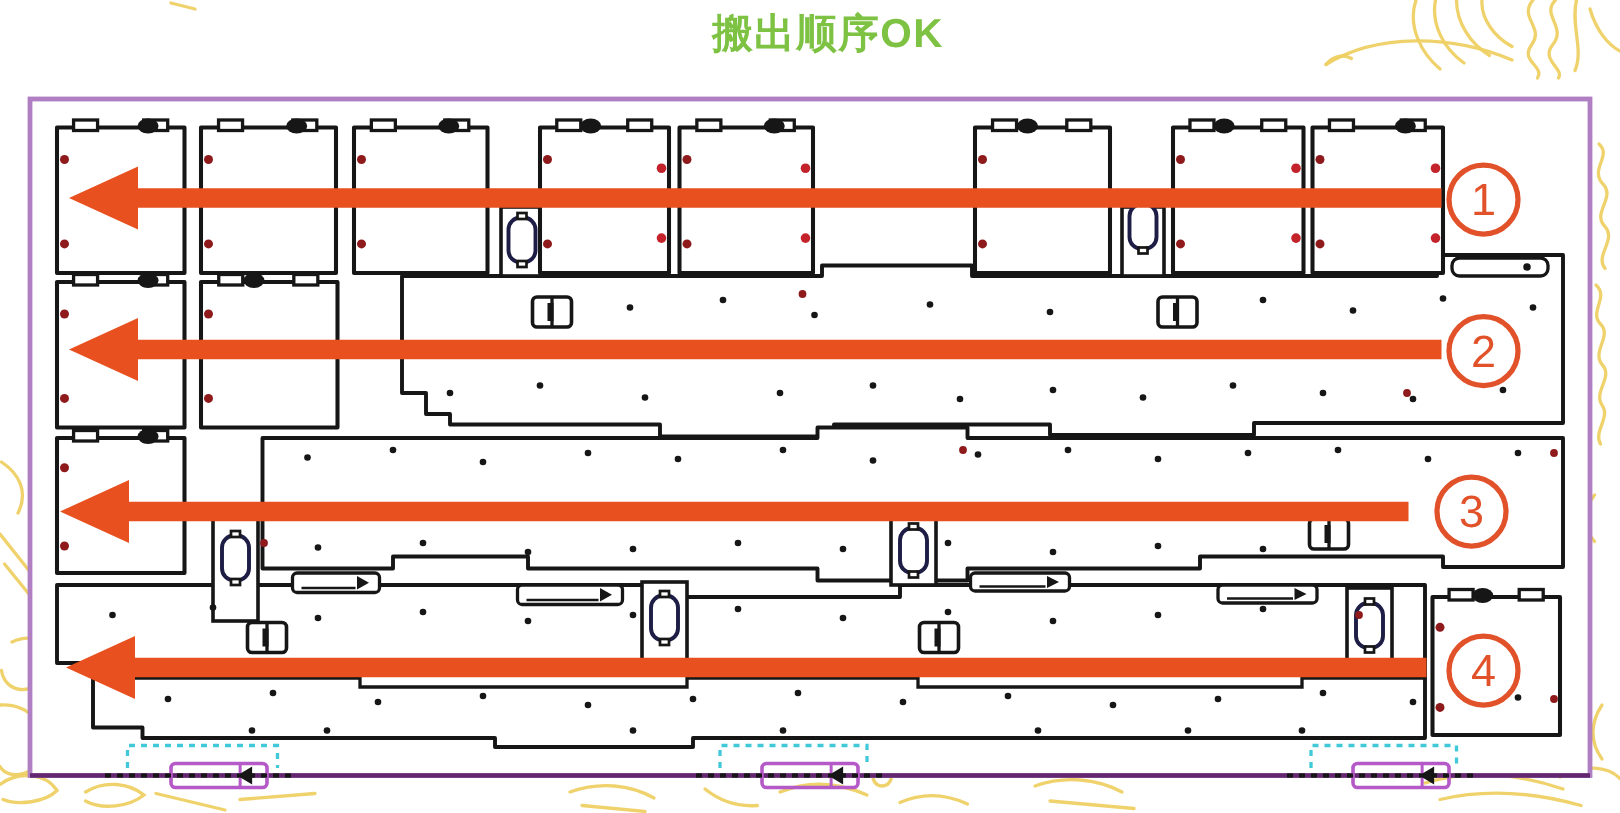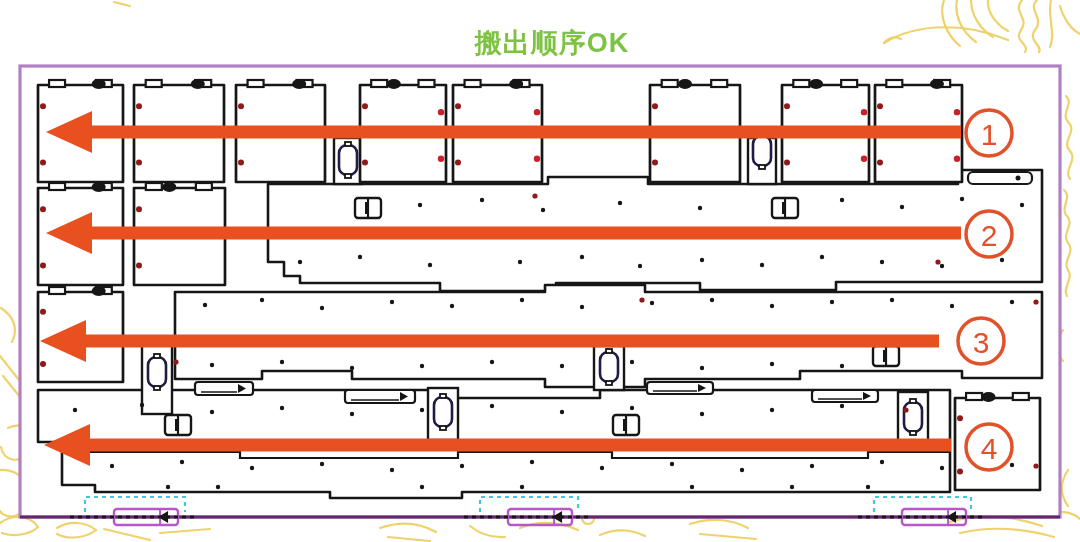--- a/index.html
+++ b/index.html
@@ -2,21 +2,21 @@
 <html><head>
 <meta charset="utf-8">
 <style>
   html,body{margin:0;padding:0;}
   body{
     width:1080px;height:542px;position:relative;background:#ffffff;
     font-family:"Liberation Sans","DejaVu Sans",sans-serif;overflow:hidden;
   }
   .stage{position:absolute;inset:0;}
   .slide-title{
-    position:absolute;top:25px;left:552px;transform:translateX(-50%);
+    position:absolute;top:4px;left:552px;transform:translateX(-50%);
     font-size:27px;font-weight:700;letter-spacing:1px;white-space:nowrap;
   }
   svg{position:absolute;left:0;top:0;}
 </style>
 </head>
 <body>
 
 <div class="stage">
   <div class="slide-title" style="color: rgb(125, 194, 66);">搬出顺序OK</div>
   <svg id="diagram" width="1080" height="542" viewBox="0 0 1080 542">

